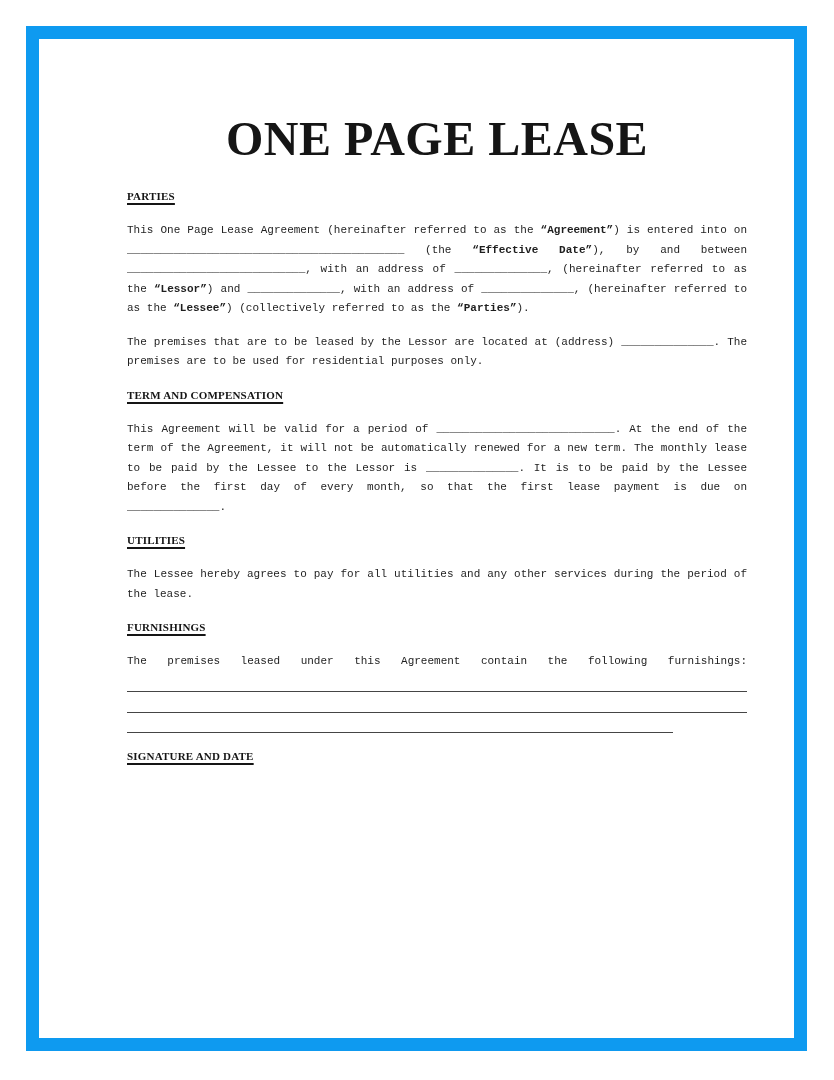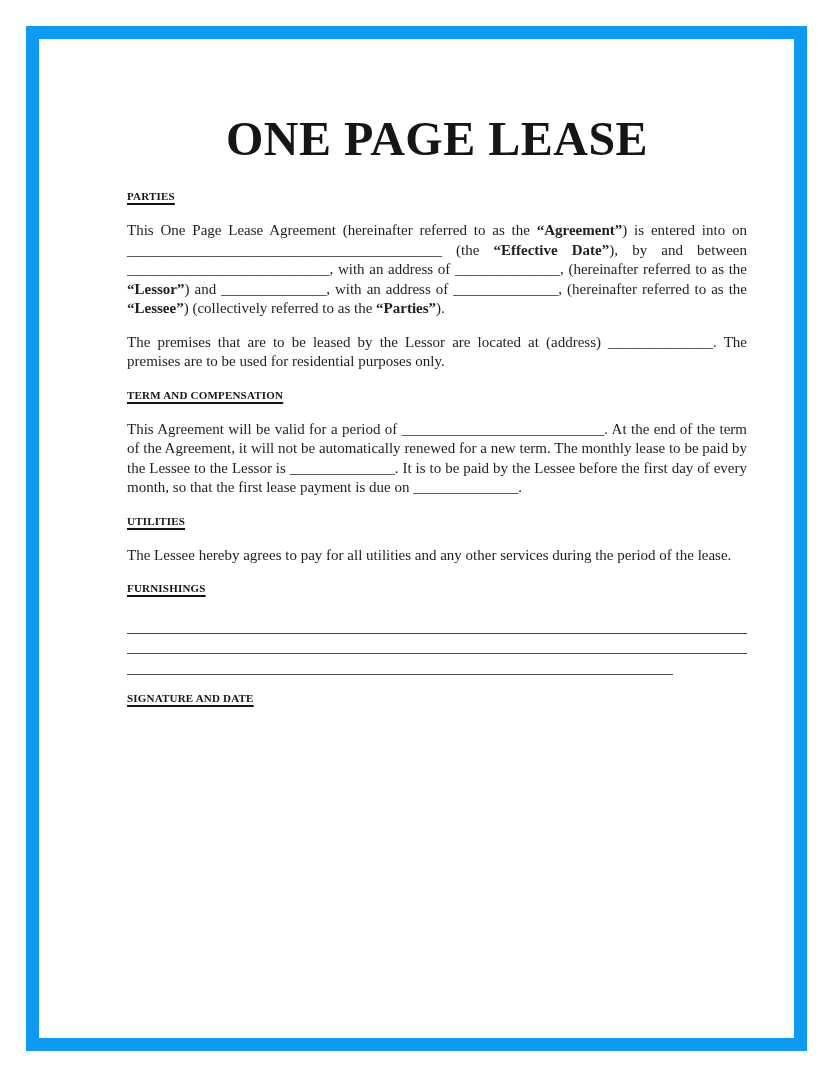--- a/index.html
+++ b/index.html
@@ -38,24 +38,25 @@
     line-height: 19px;
     font-weight: bold;
     letter-spacing: 0.2px;
     text-decoration: underline;
     text-decoration-thickness: 1.5px;
     text-underline-offset: 3px;
     margin: 14px 0 15px 0;
     color: #151515;
   }
   p {
-    font-size: 15px;
+    font-size: 11px;
     line-height: 19.5px;
     text-align: justify;
     margin: 0 0 14px 0;
+    font-family: Liberation Mono, monospace;
   }
   p.force-justify { text-align-last: justify; margin-bottom: 0; }
   .b { font-weight: bold; }
   .rules { margin: 0; }
   .rule {
     height: 19.5px;
     border-bottom: 1.5px solid #454545;
   }
 </style>
 </head>
@@ -75,20 +76,21 @@
 
     <p><span>The premises that are to be leased by the Lessor are located at (address) </span><span>______________</span><span>. The premises are to be used for residential purposes only.</span></p>
 
     <h2>TERM AND COMPENSATION</h2>
     <p><span>This Agreement will be valid for a period of </span><span>___________________________</span><span>. At the end of the term of the Agreement, it will not be automatically renewed for a new term. The monthly lease to be paid by the Lessee to the Lessor is </span><span>______________</span><span>. It is to be paid by the Lessee before the first day of every month, so that the first lease payment is due on </span><span>______________</span><span>.</span></p>
 
     <h2>UTILITIES</h2>
     <p><span>The Lessee hereby agrees to pay for all utilities and any other services during the period of the lease.</span></p>
 
     <h2>FURNISHINGS</h2>
+    <p class="force-justify"><span>The premises leased under this Agreement contain the following furnishings:</span></p>
     <div class="rules">
         <div class="rule" style="width: 100%;"></div>
         <div class="rule" style="width: 100%;"></div>
         <div class="rule" style="width: 88%;"></div>
       </div>
 
     <h2>SIGNATURE AND DATE</h2>
 
   </div>
 </div>

